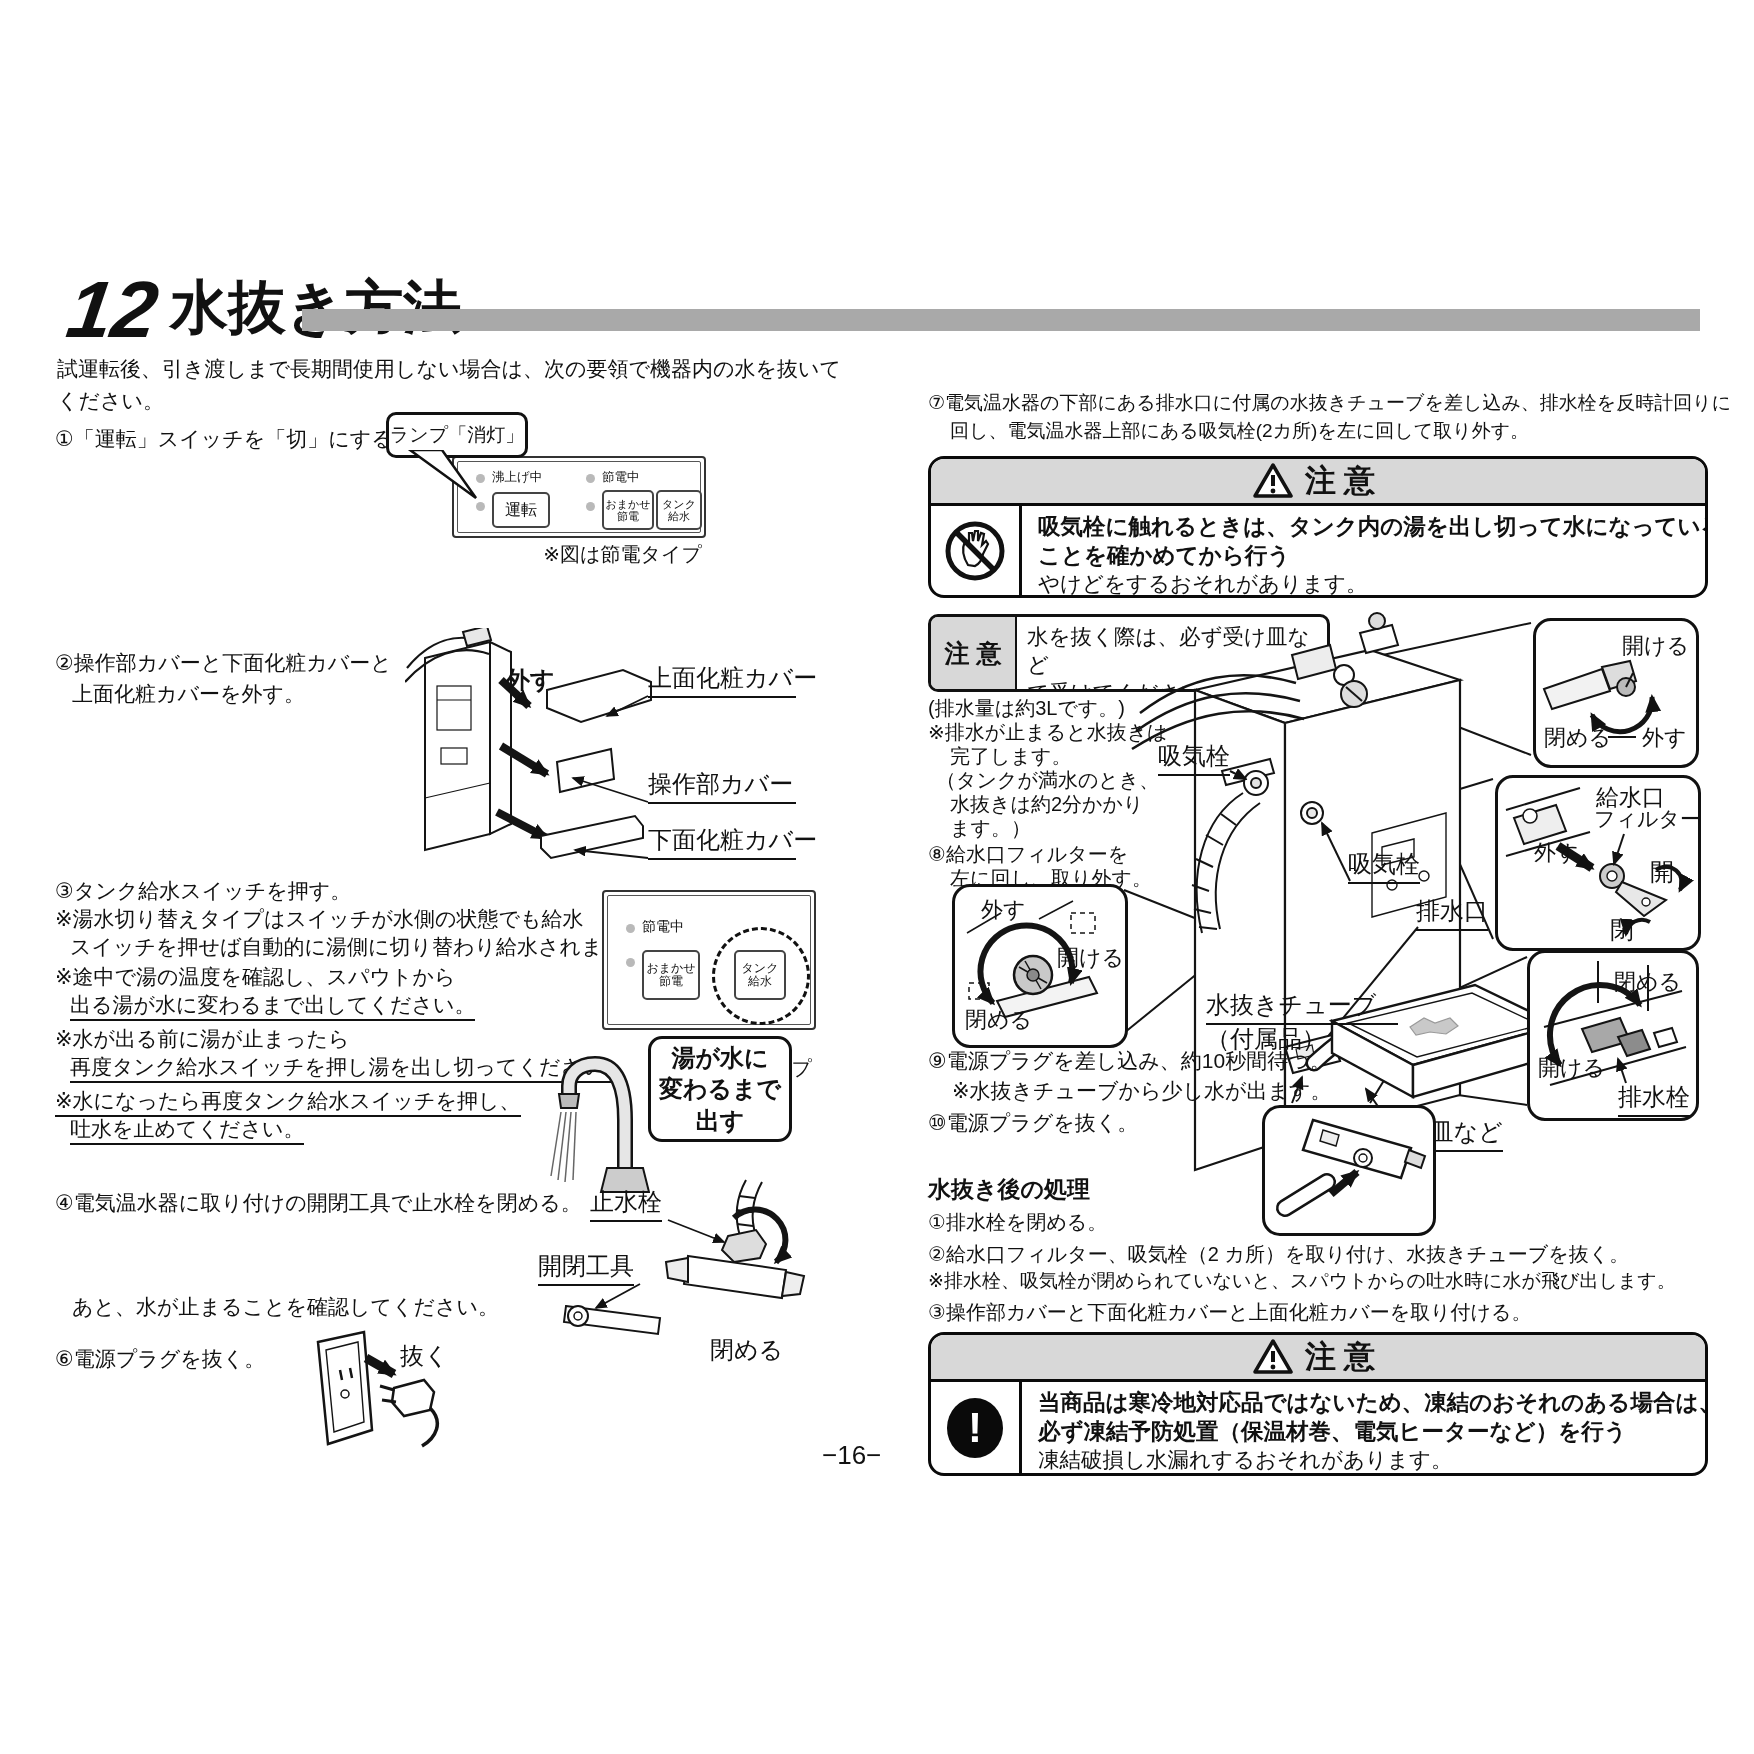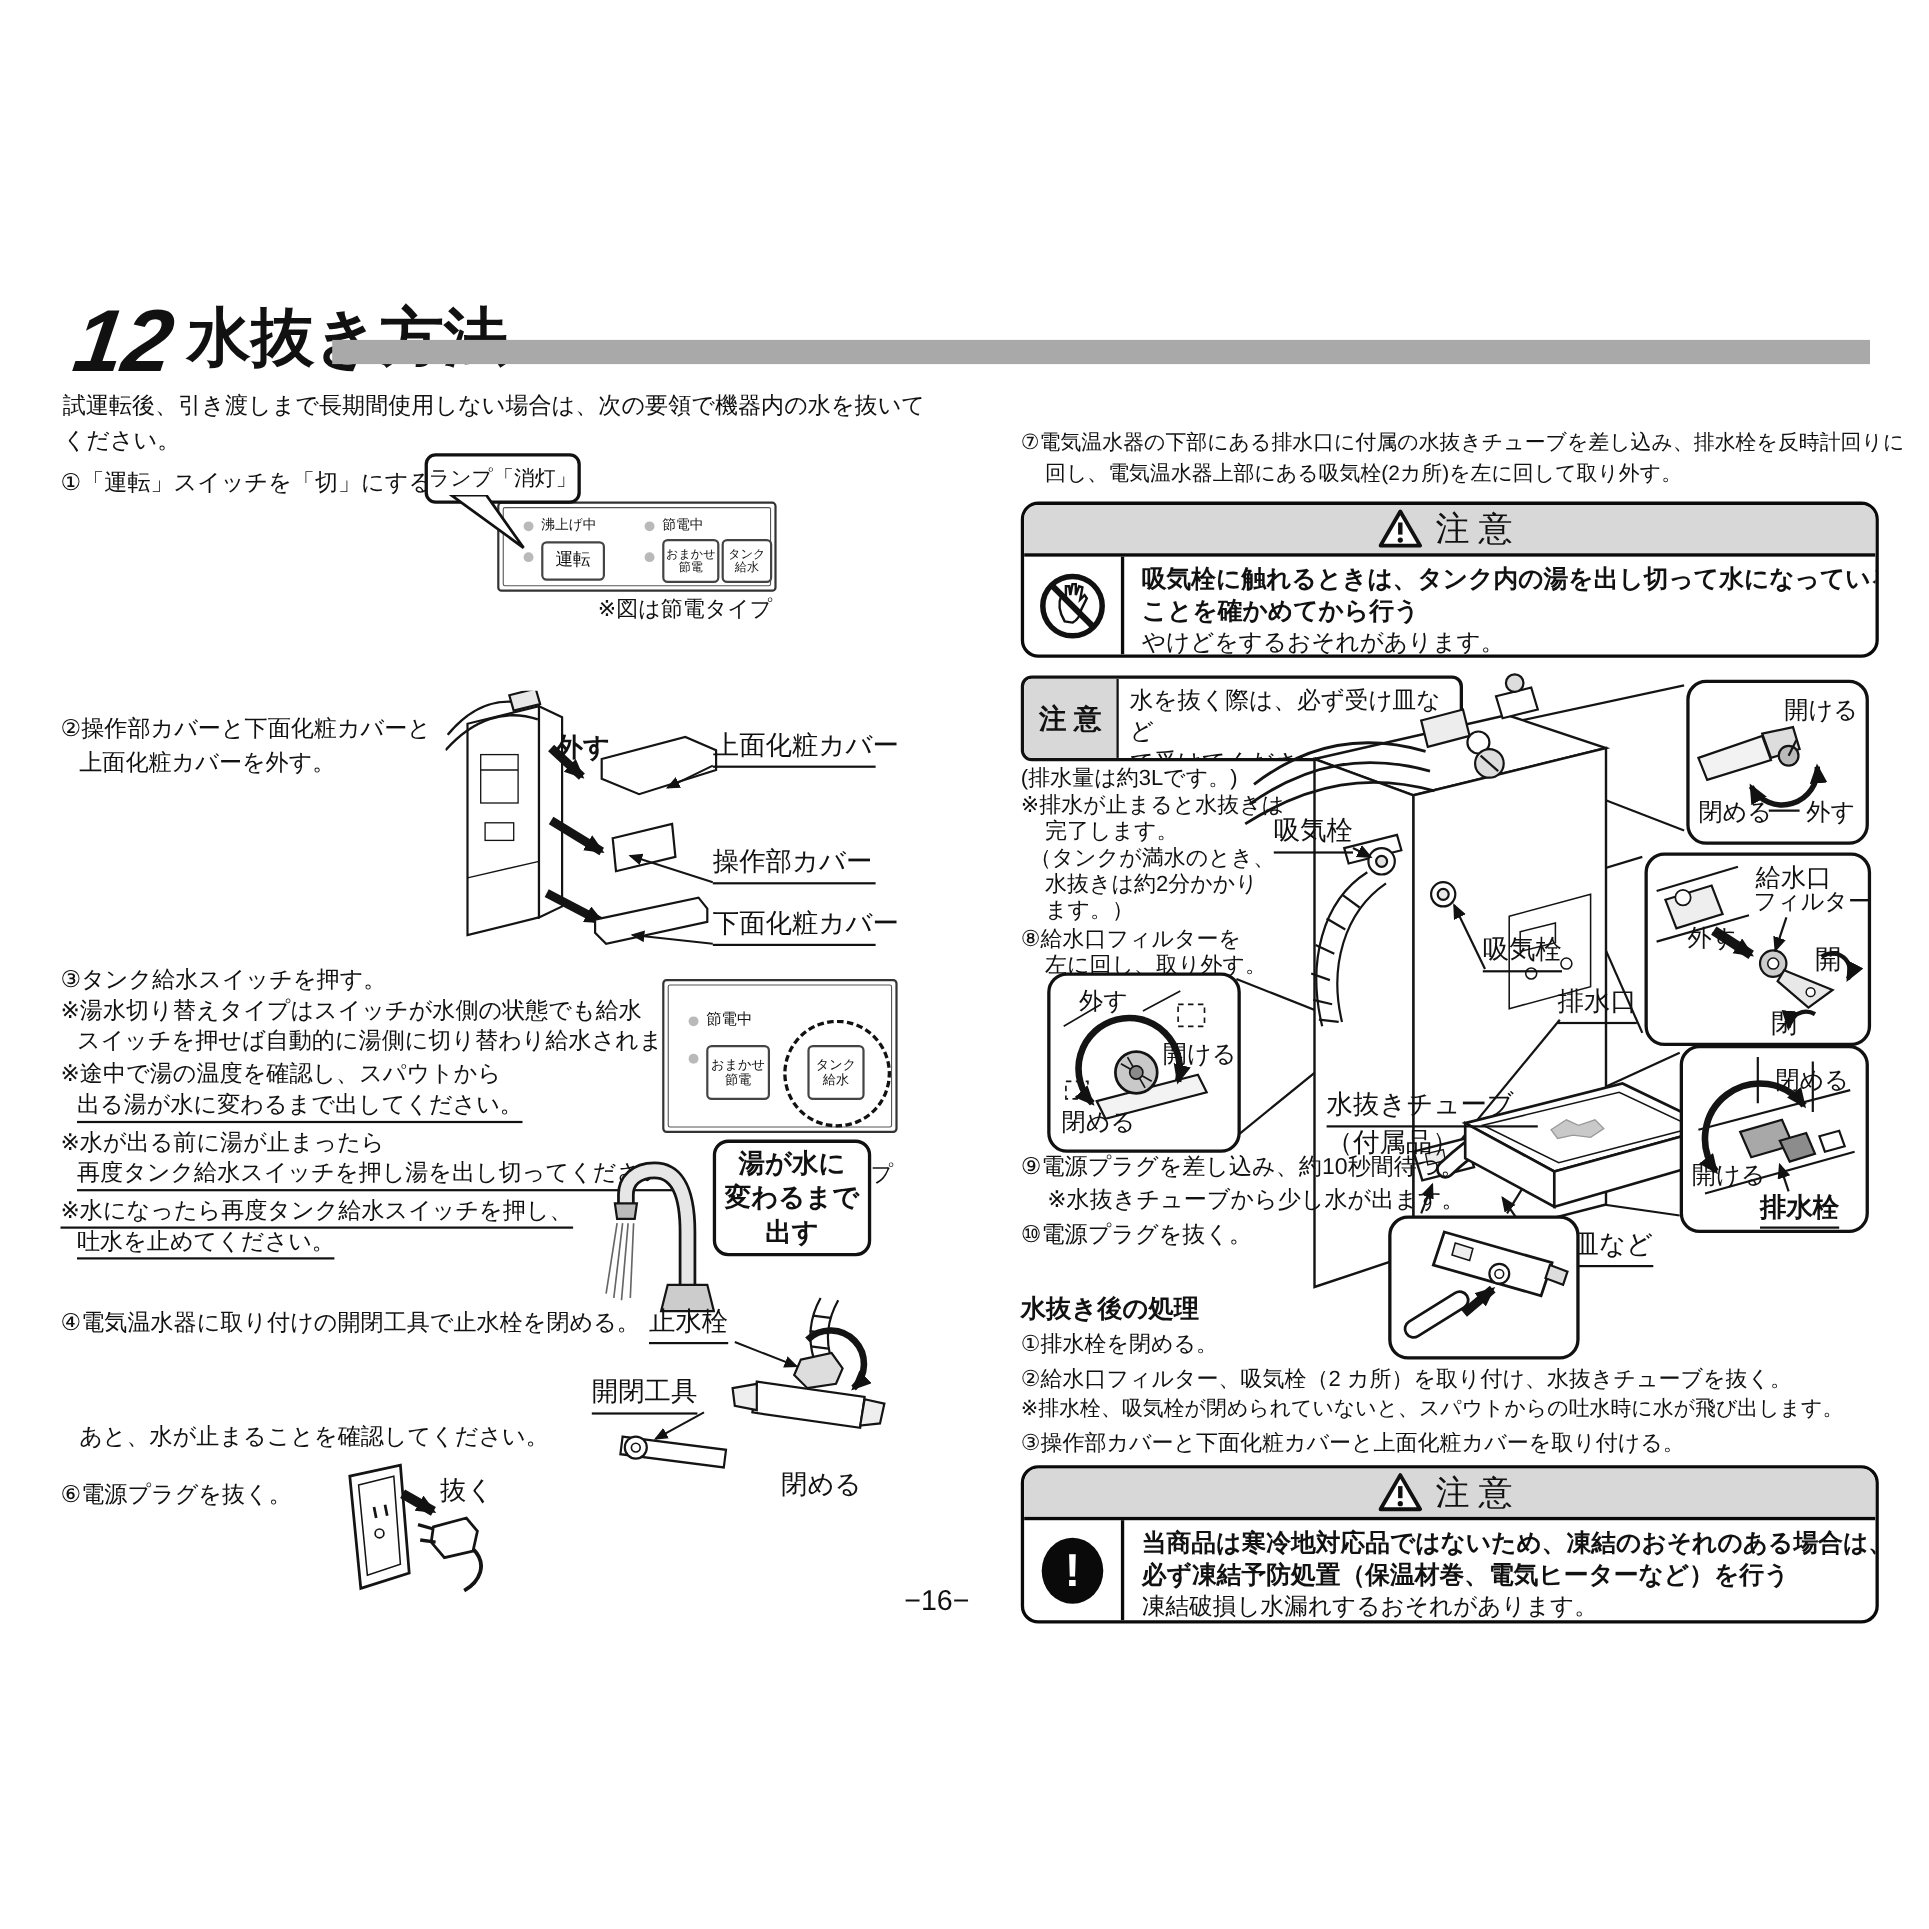--- a/index.html
+++ b/index.html
@@ -18,21 +18,21 @@
   .panel-inner{position:absolute;inset:3px;border:1.5px solid #555;border-radius:2px}
   .led{position:absolute;width:9px;height:9px;border-radius:50%;background:#b9b9b9}
   .btn{position:absolute;border:2px solid #444;border-radius:5px;background:#fff;
        display:flex;flex-direction:column;align-items:center;justify-content:center;text-align:center;line-height:1.1}
   .dash{position:absolute;border:3px dashed #111;border-radius:50%}
   .waterbox{position:absolute;border:3.5px solid #111;border-radius:14px;background:#fff;
             display:flex;flex-direction:column;align-items:center;justify-content:center;
             font-weight:bold;font-size:24px;line-height:1.3}
   .cbox{position:absolute;border:3.5px solid #0a0a0a;border-radius:16px;background:#fff;overflow:hidden}
   .chead{display:flex;align-items:center;justify-content:center;gap:12px;background:#d8d8d8;
-         border-bottom:3px solid #0a0a0a;font-weight:normal;font-size:31px;height:44px;letter-spacing:8px}
+         border-bottom:3px solid #0a0a0a;font-weight:bold;font-size:31px;height:44px;letter-spacing:8px}
   .cbody{display:flex;align-items:stretch}
   .cicon{display:flex;align-items:center;justify-content:center;border-right:3px solid #0a0a0a;flex:0 0 88px}
   .ctext{padding:6px 0 0 16px}
   .cb1{font-size:22.5px;font-weight:bold;line-height:1.3;white-space:nowrap}
   .cb2{font-size:21.5px;line-height:1.28;white-space:nowrap}
   .notebox{position:absolute;border:3px solid #111;border-radius:10px;background:#fff;display:flex;overflow:hidden}
   .nlabel{background:#d8d8d8;border-right:2.5px solid #111;display:flex;align-items:center;justify-content:center;
           font-weight:bold;font-size:25px;flex:0 0 84px}
   .ntext{padding:7px 10px;font-size:21.5px;line-height:1.3}
   .inset{position:absolute;border:3.5px solid #111;border-radius:18px;background:#fff}
@@ -433,21 +433,21 @@
       <line x1="14" y1="74" x2="152" y2="38" stroke="#141414" stroke-width="2"></line>
       <line x1="20" y1="132" x2="156" y2="94" stroke="#141414" stroke-width="2"></line>
       <polygon points="52,76 90,65 100,88 62,99" fill="#a8a8a8" stroke="#141414" stroke-width="2"></polygon>
       <polygon points="88,84 112,77 120,96 97,103" fill="#8c8c8c" stroke="#141414" stroke-width="2"></polygon>
       <polygon points="124,80 142,75 147,89 129,94" fill="#fff" stroke="#141414" stroke-width="2"></polygon>
       <path d="M 30,112 A 44,44 0 0 1 110,52" stroke="#141414" stroke-width="6" fill="none" marker-start="url(#ahu)" marker-end="url(#ahu)"></path>
       <line x1="96" y1="130" x2="88" y2="106" stroke="#141414" stroke-width="2" marker-end="url(#ah)"></line>
     </svg>
     <span class="ilbl s22" style="left:84px;top:14px">閉める</span>
     <span class="ilbl s22" style="left:8px;top:100px">開ける</span>
-    <span class="ilbl s24 ul b" style="left:70px;top:128px;font-weight:bold">排水栓</span>
+    <span class="ilbl s24 ul b" style="left:88px;top:128px;font-weight:normal">排水栓</span>
   </div>
 
   
   <div class="inset" style="left:1262px;top:1105px;width:168px;height:125px">
     <svg width="168" height="125" viewBox="0 0 168 125">
       <polygon points="48,12 146,40 136,70 38,42" fill="#fff" stroke="#141414" stroke-width="2.5"></polygon>
       <polygon points="58,22 74,27 71,38 55,33" fill="#eee" stroke="#141414" stroke-width="1.4"></polygon>
       <circle cx="98" cy="50" r="9" fill="#fff" stroke="#141414" stroke-width="2"></circle>
       <circle cx="98" cy="50" r="4" fill="none" stroke="#141414" stroke-width="1.4"></circle>
       <polygon points="144,42 160,48 156,60 140,54" fill="#ddd" stroke="#141414" stroke-width="2"></polygon>

